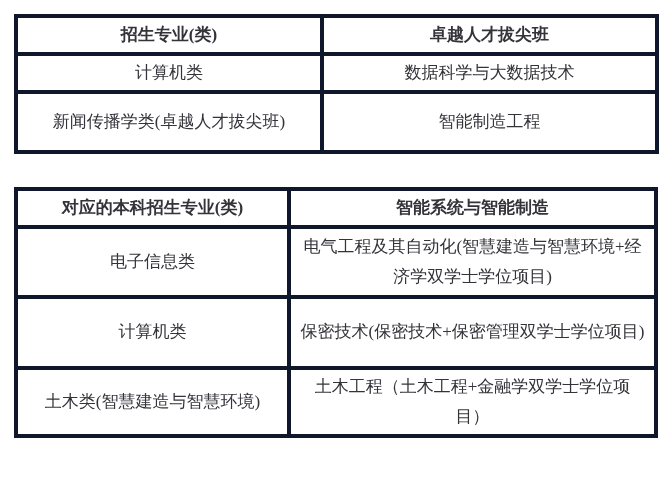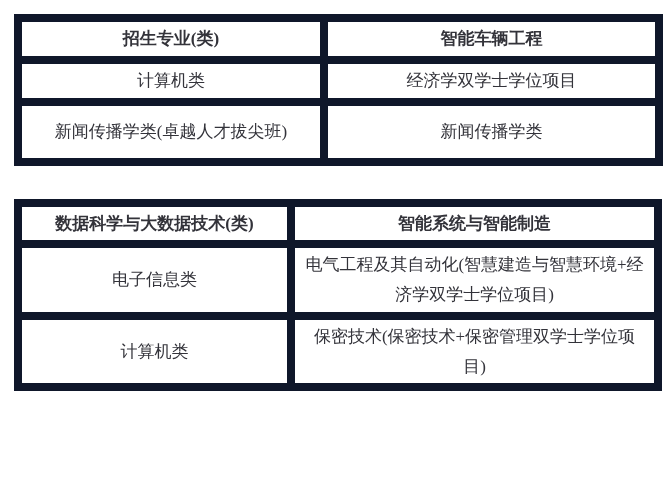--- a/index.html
+++ b/index.html
@@ -17,21 +17,21 @@
   .page {
     padding: 14px 13px 0 14px;
   }
   table.doc-table {
     border-collapse: collapse;
     table-layout: fixed;
     background: #ffffff;
   }
   table.doc-table th,
   table.doc-table td {
-    border: 8px solid #0f172a;
+    border: 4px solid #0f172a;
     text-align: center;
     vertical-align: middle;
     padding: 2px 8px;
     font-size: 17px;
     line-height: 1.75;
     overflow: hidden;
     margin-left: 12px;
   }
   table.doc-table th {
     font-weight: bold;
@@ -60,49 +60,53 @@
 <div class="page">
 
   <table id="table1" class="doc-table">
     <colgroup>
         <col class="c1">
         <col class="c2">
       </colgroup>
     <tbody>
       <tr class="hdr">
         <th>招生专业(类)</th>
-        <th>智能车辆工程</th>
+        <th>卓越人才拔尖班</th>
       </tr>
       <tr class="r2">
         <td>计算机类</td>
-        <td>经济学双学士学位项目</td>
+        <td>数据科学与大数据技术</td>
       </tr>
       <tr class="r3">
         <td>新闻传播学类(卓越人才拔尖班)</td>
-        <td>新闻传播学类</td>
+        <td>智能制造工程</td>
       </tr>
     </tbody>
   </table>
 
   <div class="table-gap"></div>
 
   <table id="table2" class="doc-table">
     <colgroup>
         <col class="c1">
         <col class="c2">
       </colgroup>
     <tbody>
       <tr class="hdr">
-        <th>数据科学与大数据技术(类)</th>
+        <th>对应的本科招生专业(类)</th>
         <th>智能系统与智能制造</th>
       </tr>
       <tr class="r1">
         <td>电子信息类</td>
         <td>电气工程及其自动化(智慧建造与智慧环境+经济学双学士学位项目)</td>
       </tr>
       <tr class="r2">
         <td>计算机类</td>
         <td>保密技术(保密技术+保密管理双学士学位项目)</td>
       </tr>
+      <tr class="r3">
+        <td>土木类(智慧建造与智慧环境)</td>
+        <td>土木工程（土木工程+金融学双学士学位项目）</td>
+      </tr>
     </tbody>
   </table>
 
 </div>
 
 </body></html>

